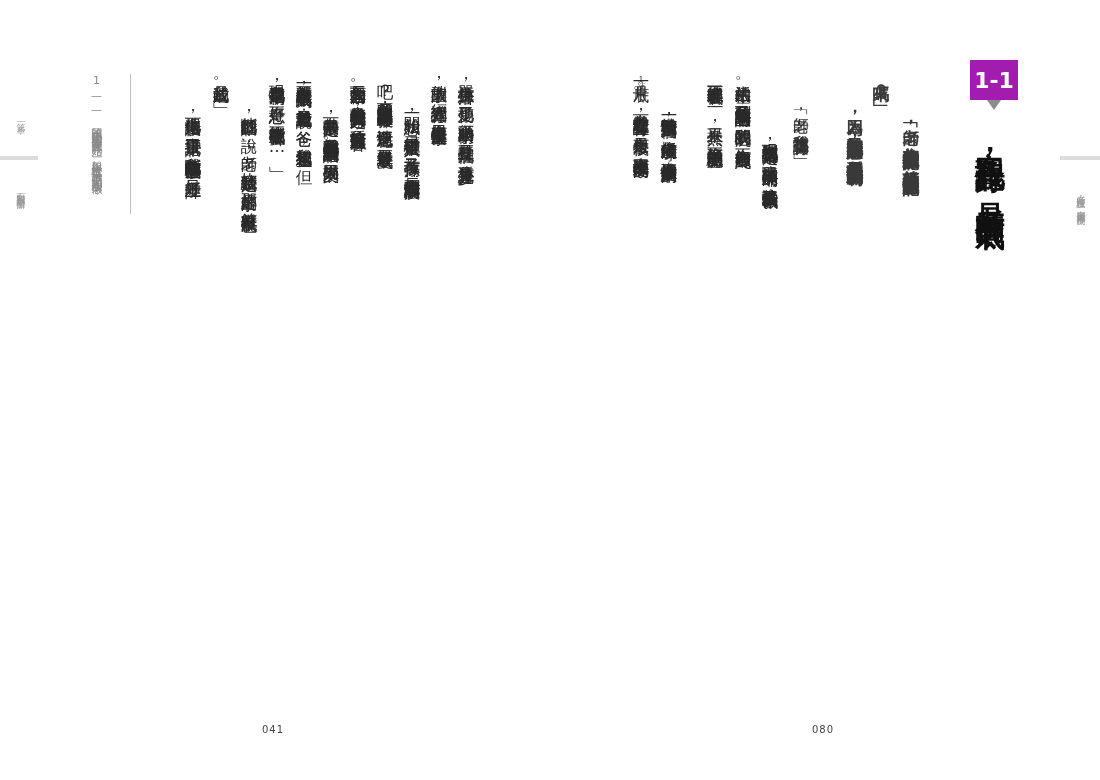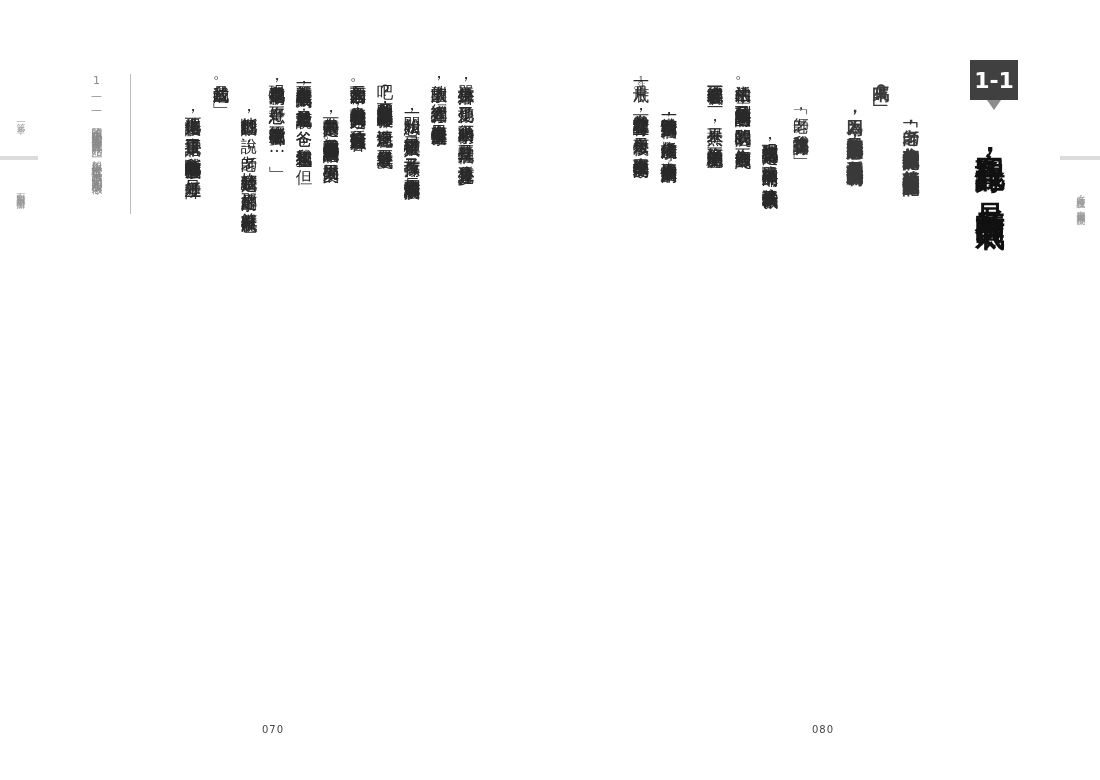--- a/index.html
+++ b/index.html
@@ -39,21 +39,21 @@
     font-weight: bold;
     font-size: 30px;
     letter-spacing: 4px;
     color: #111;
   }
   .sup { font-size: 8px; }
 
   .section-badge {
     position: absolute; left: 420px; top: 60px;
     width: 48px; height: 40px;
-    background: #404040; color: #fff;
+    background: #a21caf; color: #fff;
     font-family: "DejaVu Sans", "Liberation Sans", sans-serif;
     font-weight: bold; font-size: 22px;
     display: flex; align-items: center; justify-content: center;
   }
   .section-badge::after {
     content: ""; position: absolute; left: 17px; bottom: -10px;
     border-left: 7px solid transparent; border-right: 7px solid transparent;
     border-top: 10px solid #8c8c8c;
   }
 
@@ -118,14 +118,14 @@
   <div class="vcol body-col" style="left:212px; top:72px;">是我造成的。」</div>
   <div class="vcol body-col" style="left:184px; top:104px;">他撂下這句話後，直接掛了電話。我拿著斷線後嘟嘟響的手機，呆立好一陣子。</div>
 
   <div class="footnote-rule" style="left:130px; top:74px; height:140px;"></div>
   <div class="footnote" style="left:88px; top:74px;">1——韓國中小學的新學年從三月開始，一般學校從從十二月中下旬開始放寒假。</div>
 
   <div class="run-head" style="left:14px; top:116px;">第一章</div>
   <div class="run-rule" style="left:0px; top:156px; width:38px;"></div>
   <div class="run-head" style="left:14px; top:186px;">面對投訴怎麼辦？</div>
 
-  <div class="folio" style="left:262px;">070</div>
+  <div class="folio" style="left:262px;">041</div>
 </div>
 
 </body></html>

